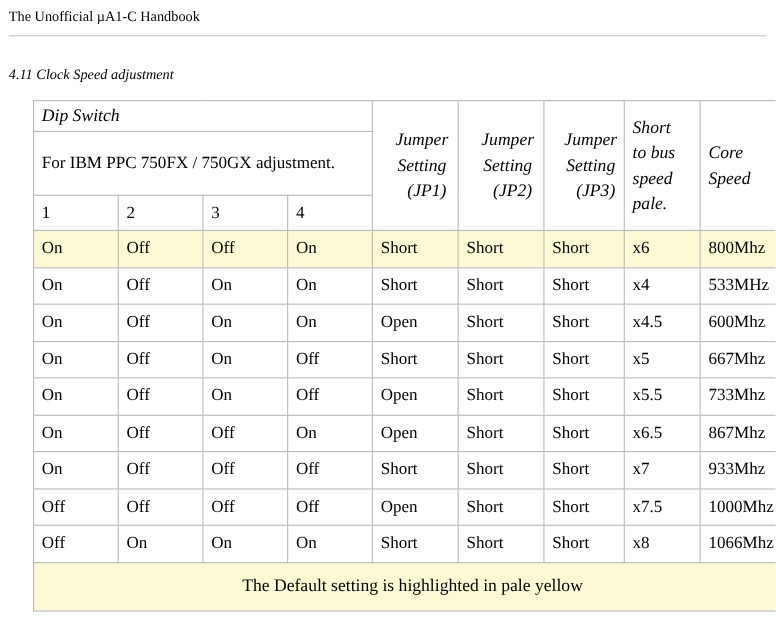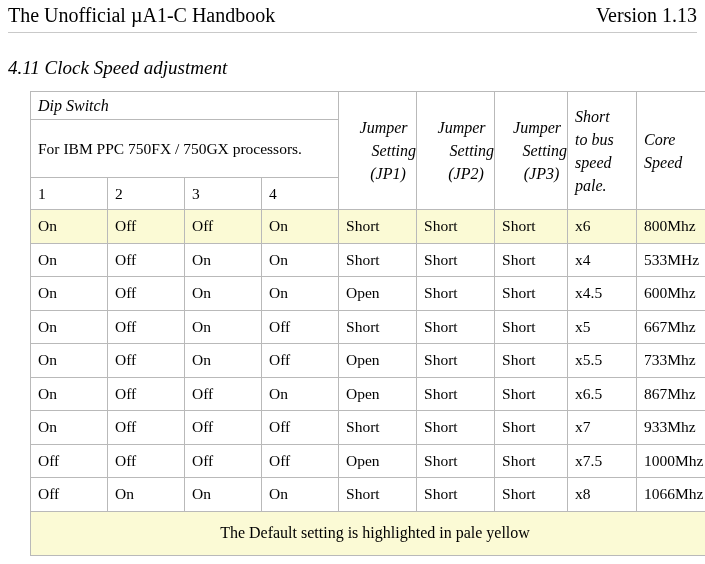--- a/index.html
+++ b/index.html
@@ -31,32 +31,32 @@
     width: 689px;
     height: 28px;
     display: flex;
     align-items: flex-start;
     justify-content: space-between;
     border-bottom: 1px solid #c9c9c9;
     box-sizing: border-box;
   }
   .doc-header .title,
   .doc-header .version {
-    font-size: 20px;
+    font-size: 13px;
     line-height: 20px;
     white-space: nowrap;
     font-family: Liberation Serif, serif;
   }
 
   
   .section-heading {
     position: absolute;
     left: 8px;
     top: 56px;
-    font-size: 19px;
+    font-size: 13px;
     font-style: italic;
     line-height: 24px;
     white-space: nowrap;
     font-family: Liberation Serif, serif;
   }
 
   
   .spec-table {
     position: absolute;
     left: 0;
@@ -93,21 +93,21 @@
     height: 28px;
     vertical-align: middle;
     padding-top: 0;
   }
   .hdr-jp {
     text-align: center;
     white-space: normal;
   }
   .hdr-jp span { display: block; }
   .hdr-jp .l1 { text-align: center; padding-left: 5px; }
-  .hdr-jp .l2 { text-align: right; padding-left: 5px; }
+  .hdr-jp .l2 { text-align: center; padding-left: 5px; }
   .hdr-jp .l3 { text-align: center; padding-left: 14px; }
   .hdr-wrap {
     white-space: normal;
     padding-left: 9px;
   }
   .hdr-wrap span { display: block; }
 
   .note-cell {
     font-size: 15.5px;
     line-height: 21px;
@@ -141,21 +141,20 @@
   col.c8 { width: 69px; }
   col.c9 { width: 83px; }
 </style>
 </head>
 <body>
 
 <div class="page">
 
   <div class="doc-header">
     <div class="title">The Unofficial µA1-C Handbook</div>
-    <div class="version">Version 1.13</div>
   </div>
 
   <div class="section-heading">4.11 Clock Speed adjustment</div>
 
   <table class="spec-table">
     <colgroup>
       <col class="c1">
         <col class="c2">
         <col class="c3">
         <col class="c4">
@@ -190,21 +189,21 @@
           <span>speed</span>
           <span>pale.</span>
         </td>
         <td class="hdr hdr-wrap" rowspan="3">
           <span>Core</span>
           <span>Speed</span>
         </td>
       </tr>
 
       <tr>
-        <td class="note-cell" colspan="4">For IBM PPC 750FX / 750GX processors.</td>
+        <td class="note-cell" colspan="4">For IBM PPC 750FX / 750GX adjustment.</td>
       </tr>
 
       <tr>
         <td class="numhdr">1</td>
         <td class="numhdr">2</td>
         <td class="numhdr">3</td>
         <td class="numhdr">4</td>
       </tr>
 
       <tr class="data-row hl">

